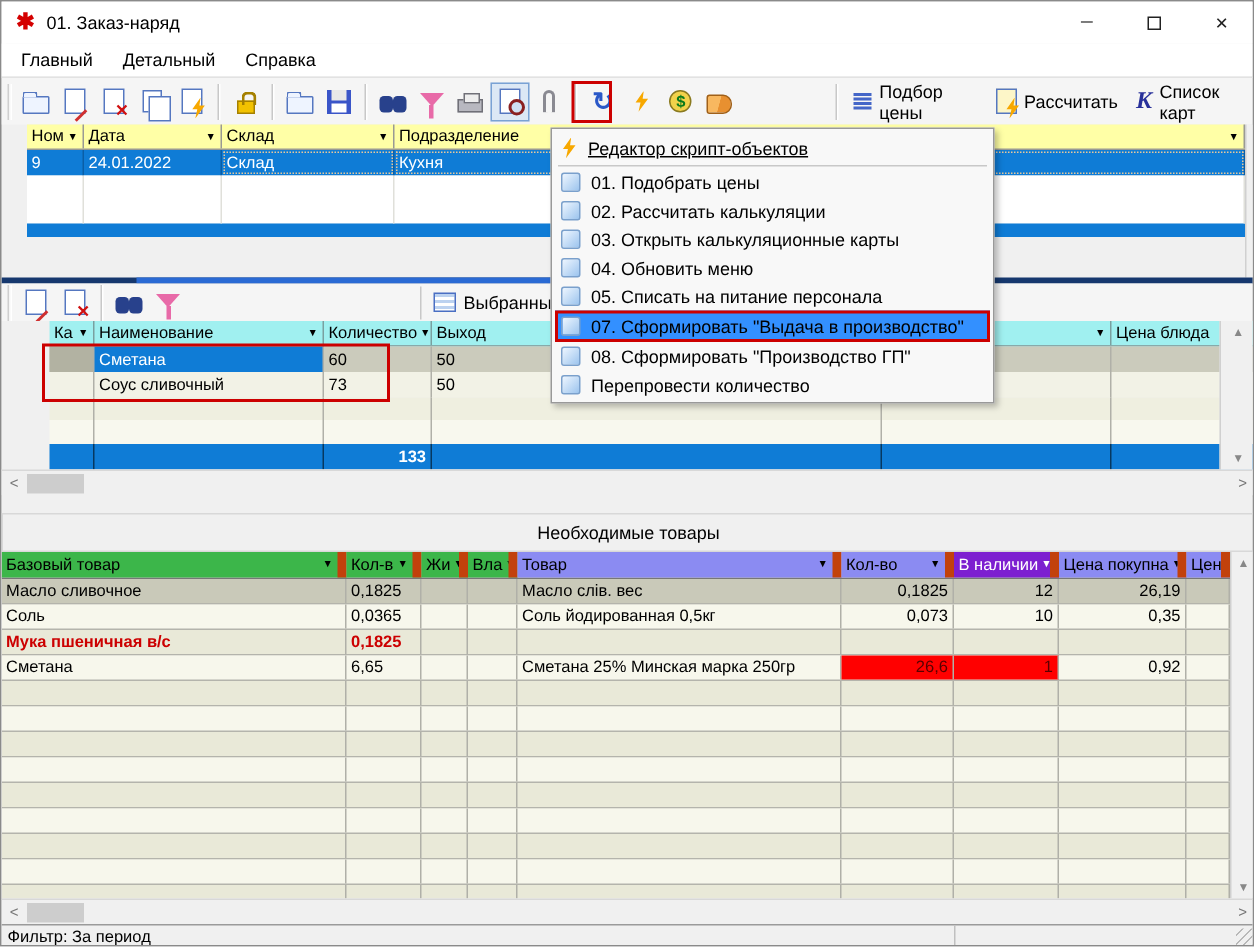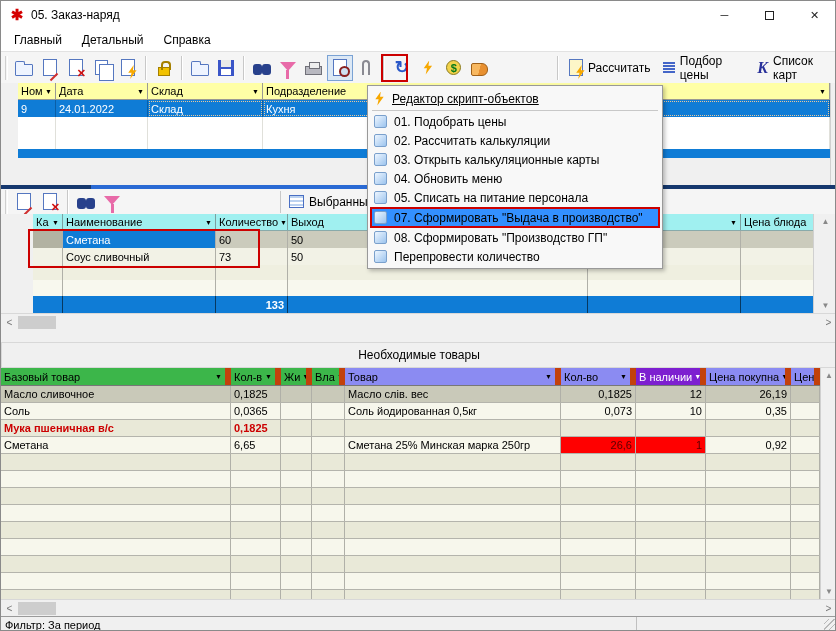--- a/index.html
+++ b/index.html
@@ -136,21 +136,21 @@
   .rb-toolbar { left:380px; top:53px; width:27px; height:28px; }
   .rb-cells { left:27px; top:228px; width:232px; height:39px; }
 </style>
 </head>
 <body>
 
 <div class="win">
 
   <div class="titlebar">
     <div class="app-ico">✱</div>
-    <div class="title-text">05. Заказ-наряд</div>
+    <div class="title-text">01. Заказ-наряд</div>
     <div class="winbtns">
       <div class="winbtn">─</div>
       <div class="winbtn">
           <span class="maxbox"></span>
         </div>
       <div class="winbtn">✕</div>
     </div>
   </div>
 
   <div class="menubar">
@@ -216,36 +216,36 @@
     <div class="tbtn">
         <span class="bolt"></span>
       </div>
     <div class="tbtn">
         <span class="i-money">$</span>
       </div>
     <div class="tbtn">
         <span class="i-book"></span>
       </div>
     <div class="tsep" style="margin-left:64px;"></div>
-    <div class="tbtn-lbl">
-      <span class="i-page" style="background:#fdf6c8;">
-          <span class="ov ov-bolt"></span>
-        </span>
-      <span>Рассчитать</span>
-    </div>
     <div class="tbtn-lbl">
       <span class="i-list">
           <span></span>
           <span></span>
           <span></span>
           <span></span>
         </span>
       <span>Подбор цены</span>
     </div>
     <div class="tbtn-lbl">
+      <span class="i-page" style="background:#fdf6c8;">
+          <span class="ov ov-bolt"></span>
+        </span>
+      <span>Рассчитать</span>
+    </div>
+    <div class="tbtn-lbl">
       <span class="i-K">K</span>
       <span>Список карт</span>
     </div>
   </div>
 
   <div class="topgrid">
     <div class="tg-row tg-h">
       <div class="cell" style="width:38px;">
           <span>Ном</span>
           <span class="hdr-arrow">▼</span>

